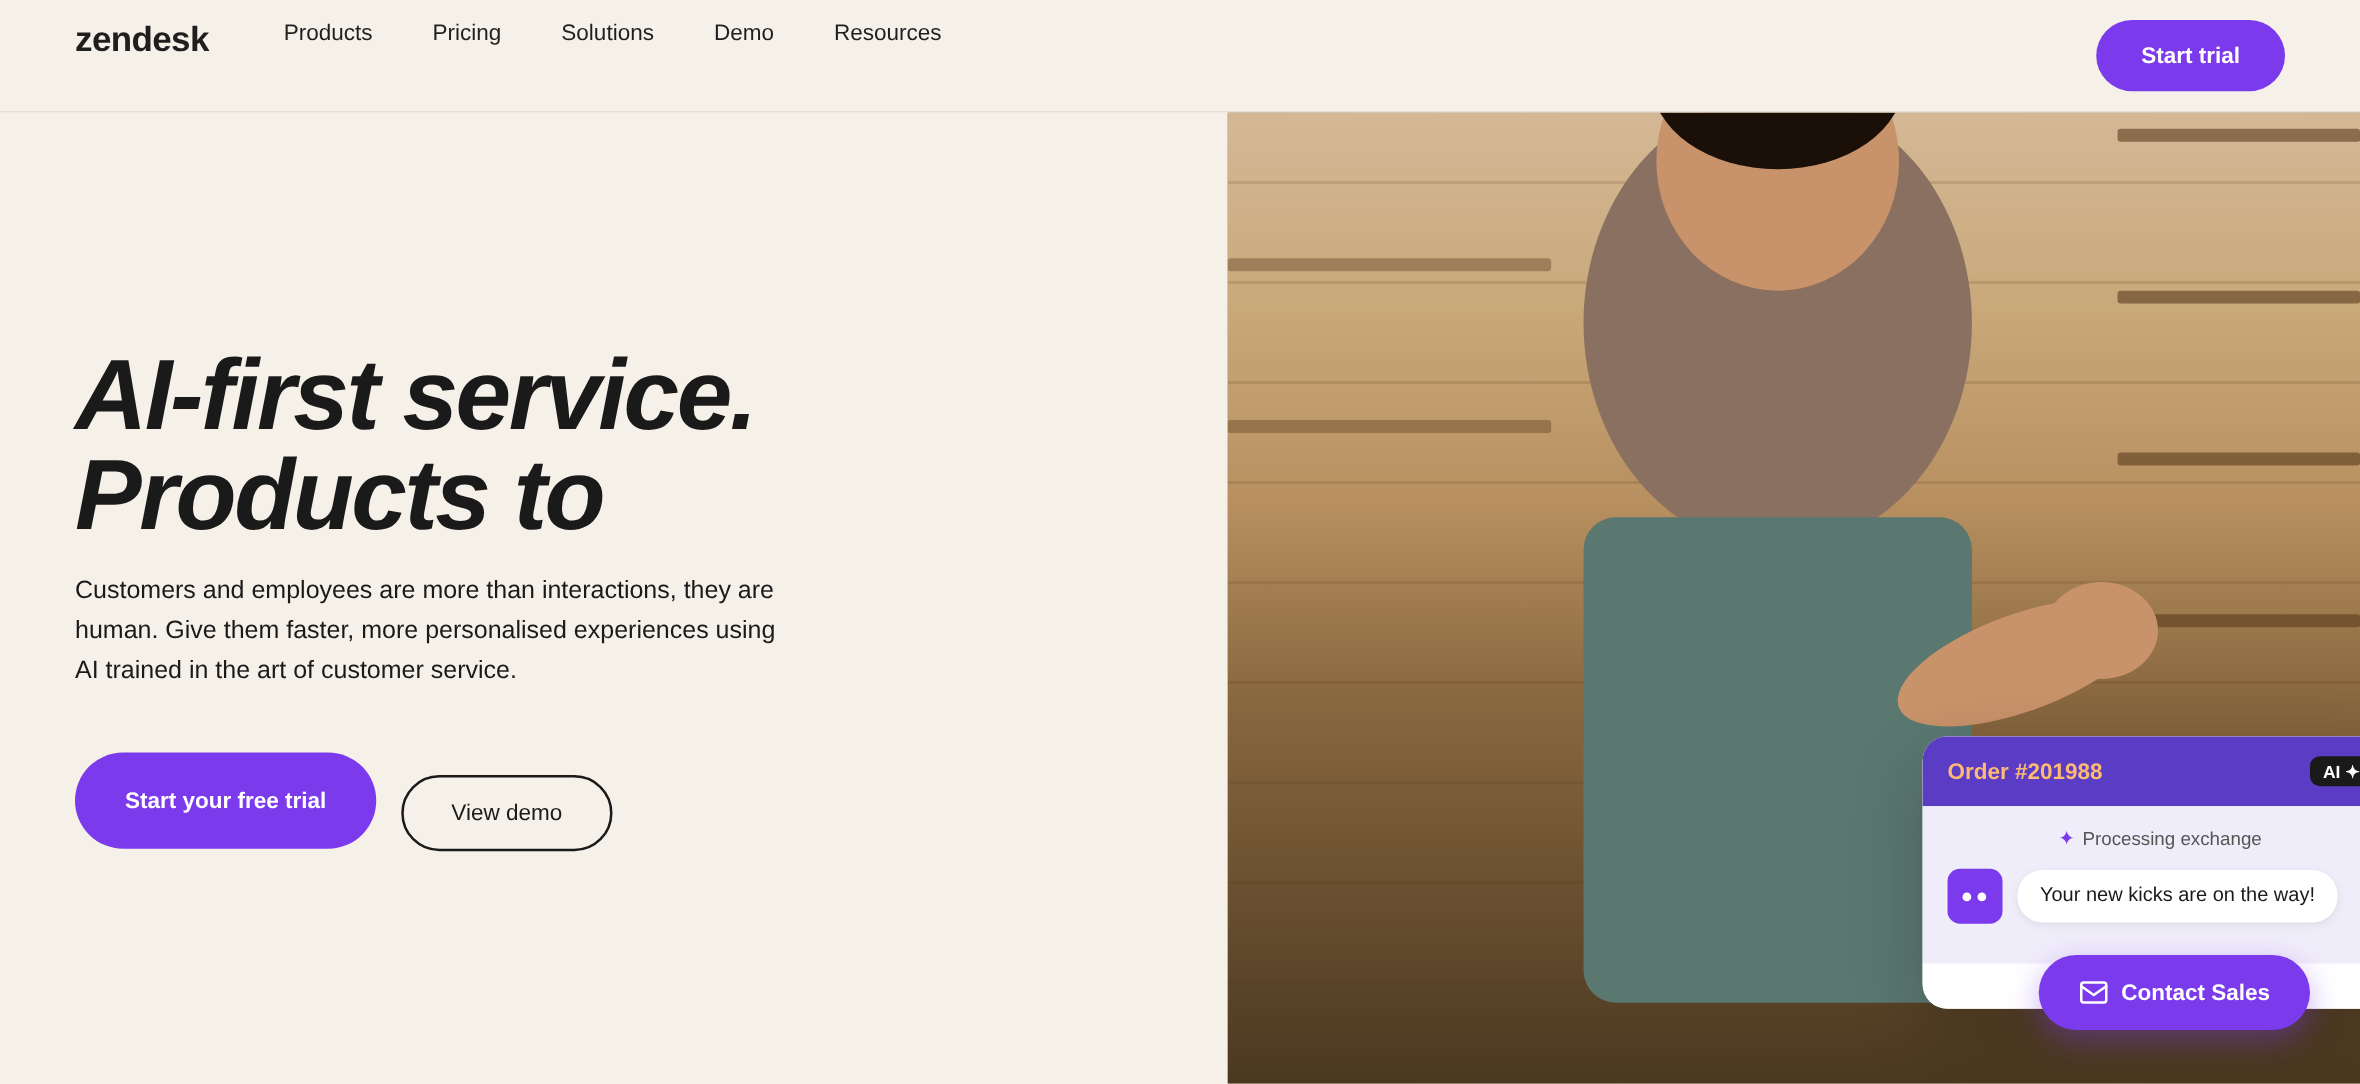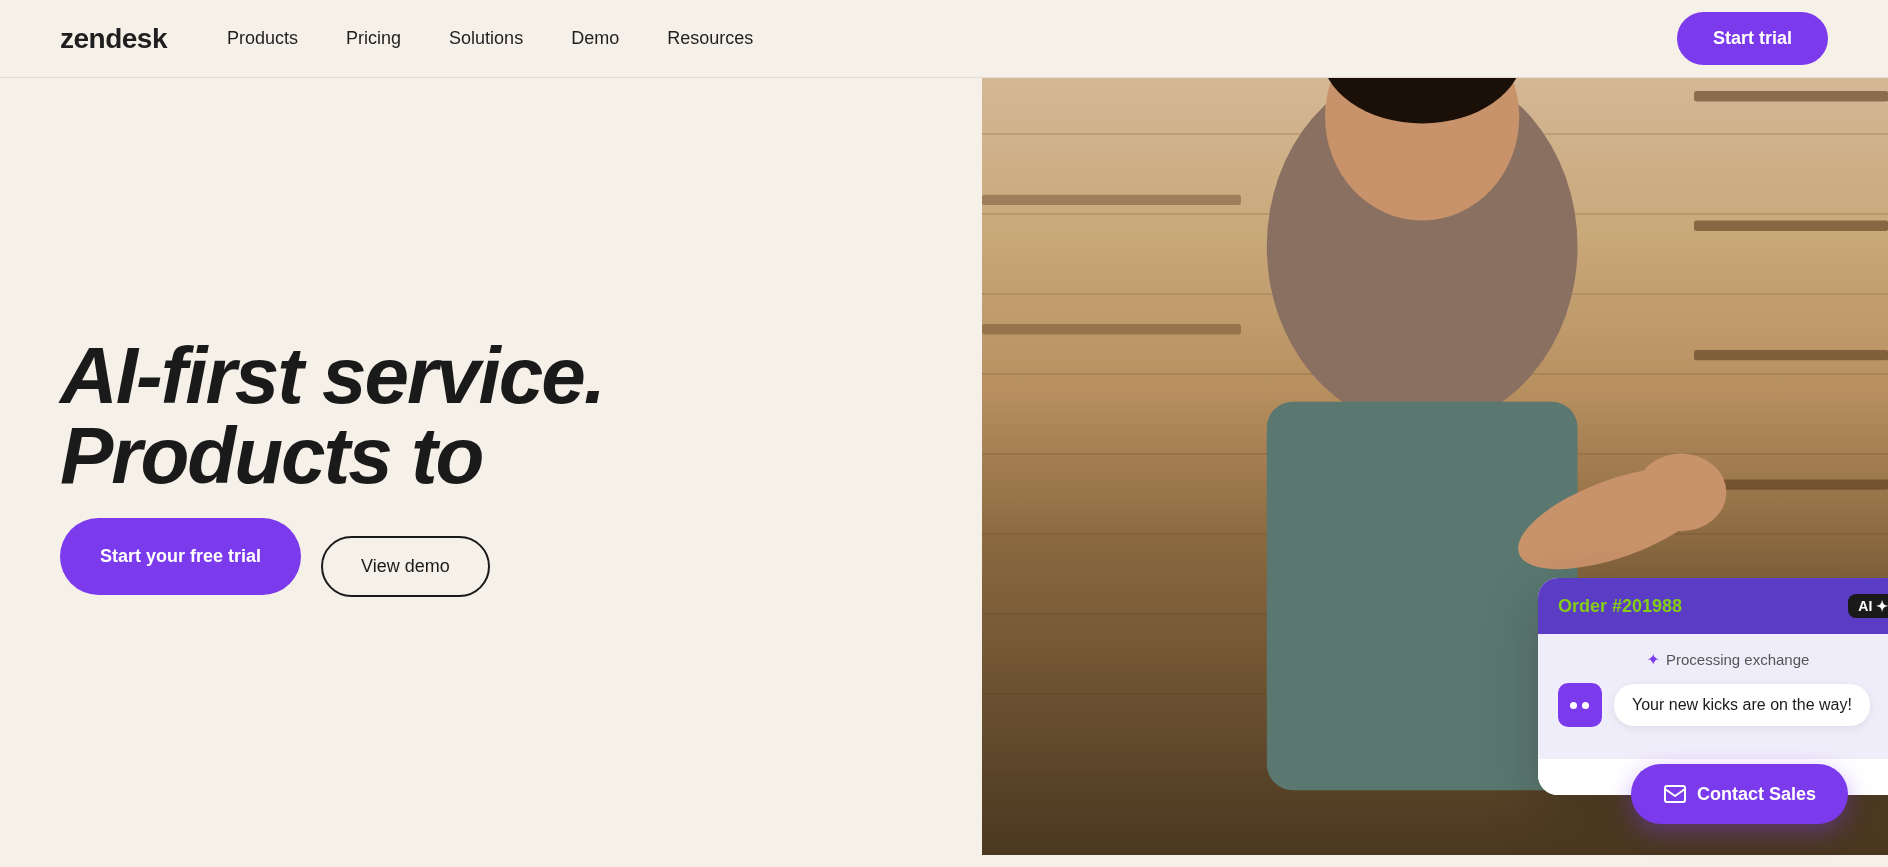--- a/index.html
+++ b/index.html
@@ -7,23 +7,22 @@
     body {
       font-family: -apple-system, BlinkMacSystemFont, 'Segoe UI', sans-serif;
       background: #f5f0e8;
       min-height: 867px;
       overflow: hidden;
     }
 
     
     nav {
       display: flex;
-      align-items: center;
       padding: 16px 60px;
-      height: 78px;
+      height: 90px;
       background: #f5f0e8;
       border-bottom: 1px solid rgba(0,0,0,0.08);
     }
 
     .logo {
       font-size: 28px;
       font-weight: 700;
       color: #1f1f1f;
       letter-spacing: -0.5px;
       margin-right: 60px;
@@ -171,21 +170,21 @@
 
     .chat-header {
       background: #5b3cc4;
       padding: 16px 20px;
       display: flex;
       align-items: center;
       justify-content: space-between;
     }
 
     .chat-order-number {
-      color: #84cc16;
+      color: #fdba74;
       font-size: 18px;
       font-weight: 600;
     }
 
     .chat-ai-badge {
       background: #1a1a1a;
       color: #fff;
       border-radius: 8px;
       padding: 4px 10px;
       font-size: 14px;
@@ -304,20 +303,21 @@
   <button class="free-trial-btn">Start trial</button>
 </nav>
 
 <section class="hero">
 
   <div class="hero-left">
     <h1 class="hero-heading">
       <span>AI-first service.</span><br>
       <span>Products to</span><br>
     </h1>
+    <p class="hero-subtext">Customers and employees are more than interactions, they are human. Give them faster, more personalised experiences using AI trained in the art of customer service.</p>
     <div class="hero-buttons">
       <button class="btn-primary">Start your free trial</button>
       <button class="btn-secondary">View demo</button>
     </div>
   </div>
 
   <div class="hero-right">
     <div class="person-bg">
       <div class="shelf-bg"></div>
       <div class="shelf-overlay"></div>

